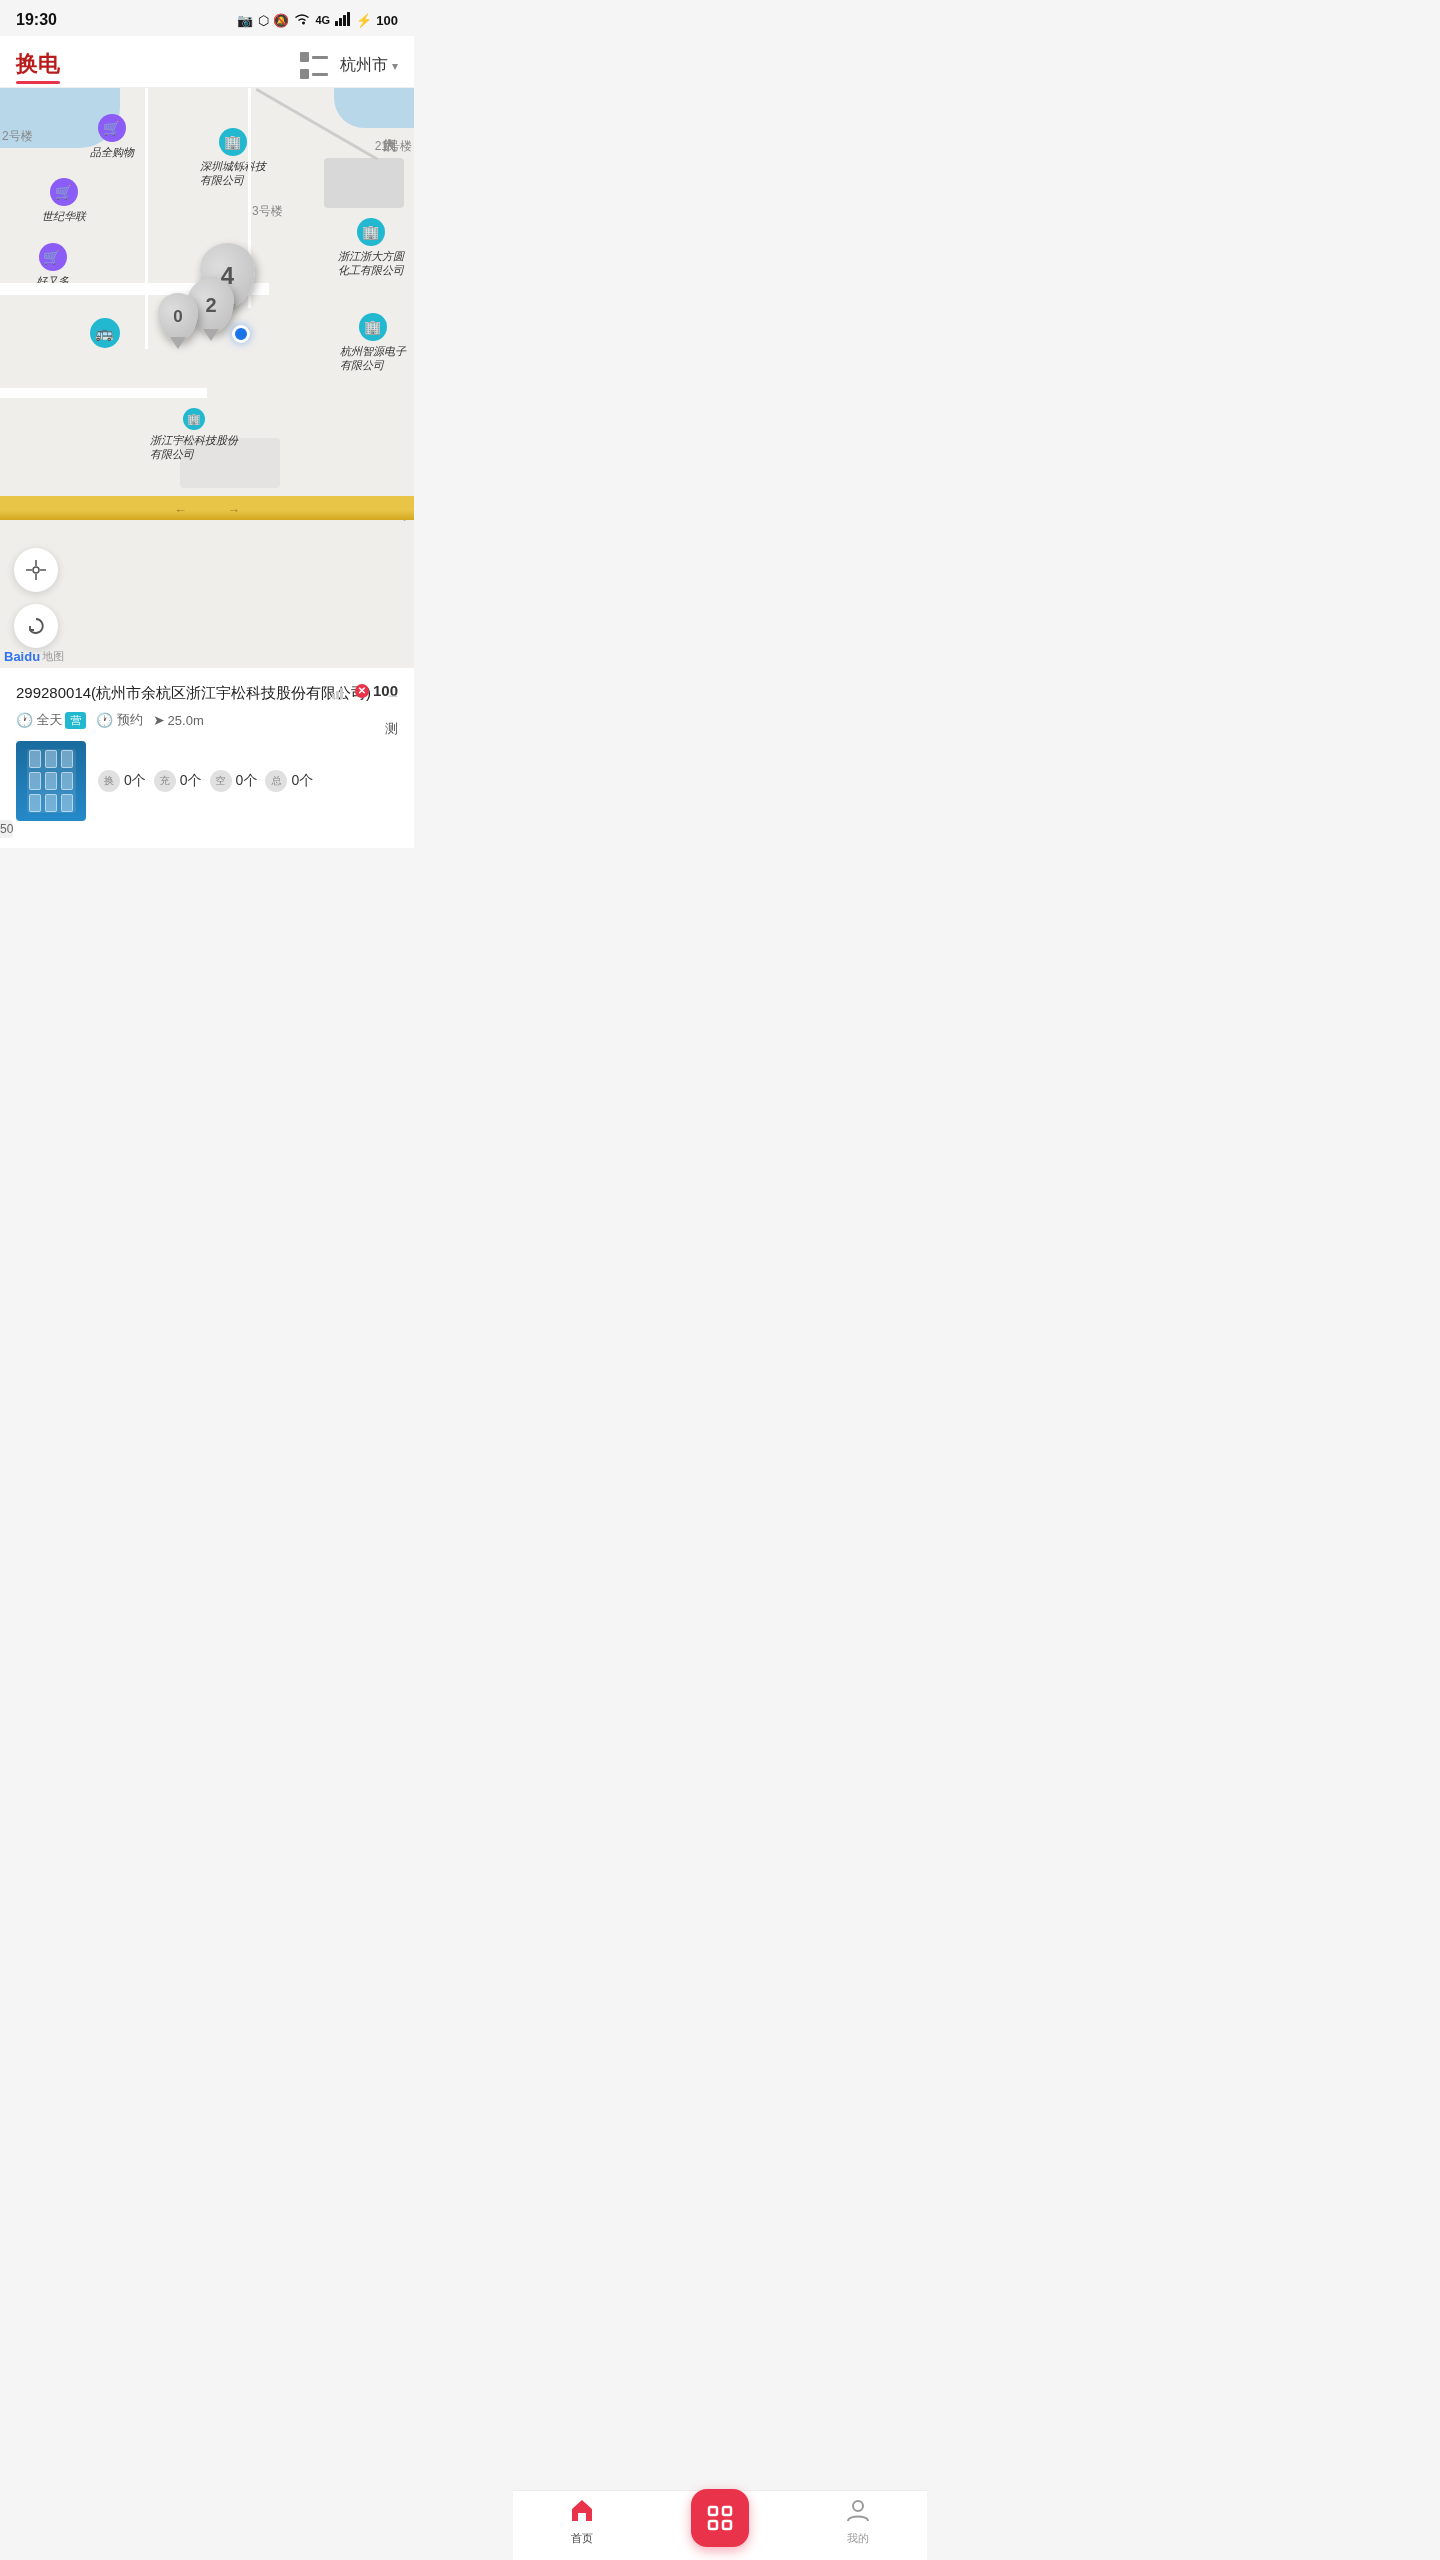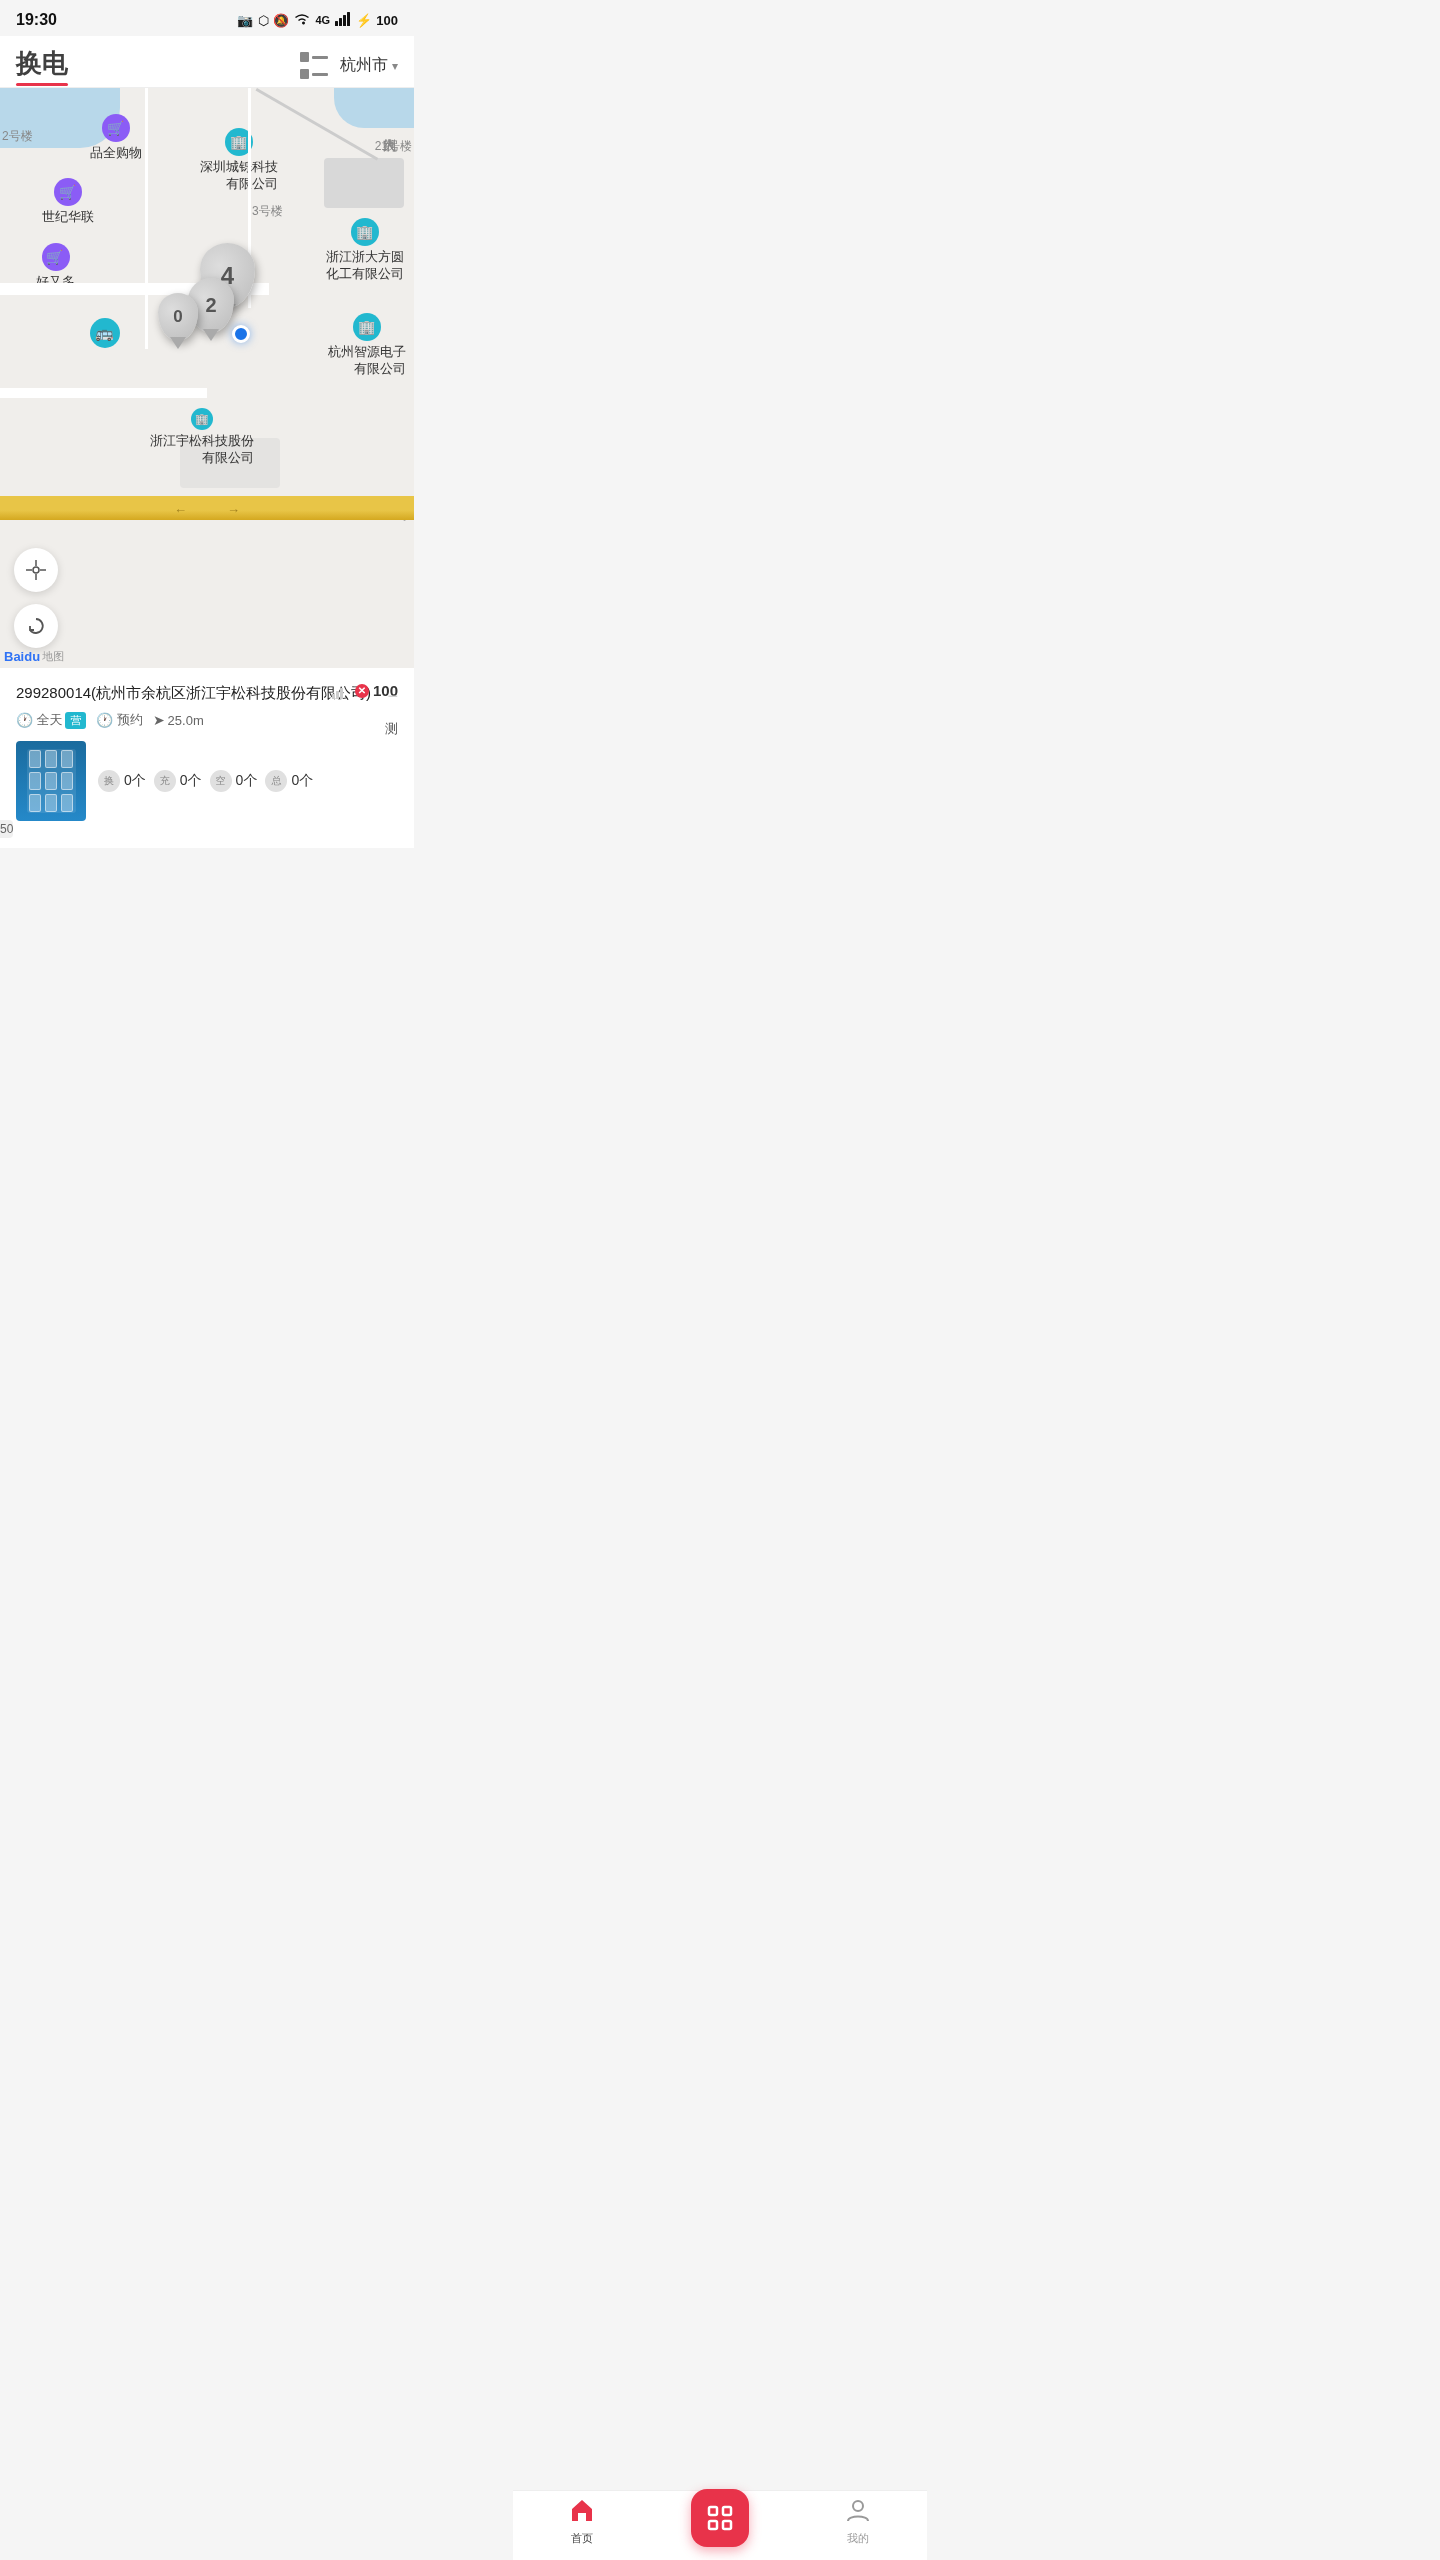--- a/index.html
+++ b/index.html
@@ -45,23 +45,23 @@
     .header {
       display: flex;
       align-items: center;
       justify-content: space-between;
       padding: 8px 16px 0;
       background: #fff;
       border-bottom: 1px solid #eee;
       height: 52px;
     }
     .header-title {
-      font-size: 26px;
+      font-size: 22px;
       font-weight: 700;
-      color: #404040;
+      color: #b91c1c;
       position: relative;
       padding-bottom: 4px;
     }
     .header-title::after {
       content: '';
       position: absolute;
       bottom: -1px;
       left: 0;
       width: 100%;
       height: 3px;
@@ -156,25 +156,26 @@
 
     
     .map-label {
       position: absolute;
       display: flex;
       flex-direction: column;
       align-items: center;
       gap: 3px;
     }
     .map-label-text {
-      font-size: 13px;
+      font-size: 11px;
       color: #333;
-      text-align: right;
+      text-align: left;
       line-height: 1.3;
       white-space: nowrap;
+      font-style: italic;
     }
 
     
     .poi-icon {
       width: 28px;
       height: 28px;
       border-radius: 50%;
       display: flex;
       align-items: center;
       justify-content: center;

